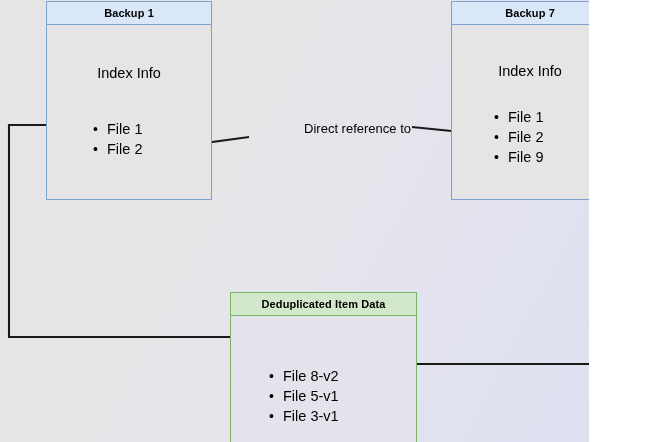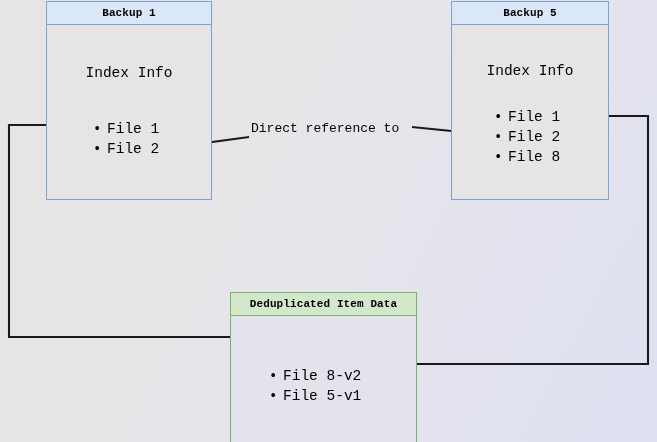--- a/index.html
+++ b/index.html
@@ -7,25 +7,24 @@
     padding: 0;
   }
   body {
     width: 657px;
     height: 442px;
     font-family: "Liberation Sans", sans-serif;
     overflow: hidden;
   }
   #canvas {
     position: relative;
-    width: 657px;
+    width: 589px;
     height: 442px;
     background: linear-gradient(118deg, #e6e4e4 0%, #e7e5e6 28%, #e6e5ea 50%, #e3e3ef 72%, #dee0f0 100%);
     overflow: hidden;
-    font-family: Liberation Mono, monospace;
   }
   #arrow-layer {
     position: absolute;
     left: 0;
     top: 0;
     width: 657px;
     height: 442px;
     pointer-events: none;
   }
 
@@ -101,21 +100,21 @@
   #box-backup2 ul.file-list { left: 42px; top: 82px; }
 
   #box-dedup { left: 230px; top: 279px; width: 187px; height: 159px; }
   #box-dedup ul.file-list { left: 38px; top: 50px; }
 
   #ref-note {
     position: absolute;
     left: 251px;
     top: 120px;
     width: 160px;
-    text-align: left;
+    text-align: right;
     font-size: 13px;
     line-height: 17px;
     color: #000;
   }
 </style>
 </head>
 <body>
 
 <div id="canvas">
 
@@ -145,37 +144,38 @@
     <div class="node-body">
       <div class="index-label">Index Info</div>
       <ul class="file-list">
         <li>File 1</li>
         <li>File 2</li>
       </ul>
     </div>
   </div>
 
   <div class="node" id="box-backup2">
-    <div class="node-header">Backup 5</div>
+    <div class="node-header">Backup 7</div>
     <div class="node-body">
       <div class="index-label">Index Info</div>
       <ul class="file-list">
         <li>File 1</li>
         <li>File 2</li>
-        <li>File 8</li>
+        <li>File 9</li>
       </ul>
     </div>
   </div>
 
   <div class="node green" id="box-dedup">
     <div class="node-header">Deduplicated Item Data</div>
     <div class="node-body">
       <ul class="file-list">
         <li>File 8-v2</li>
         <li>File 5-v1</li>
+        <li>File 3-v1</li>
       </ul>
     </div>
   </div>
 
   <div id="ref-note">
     <div>Direct reference to</div>
   </div>
 
 </div>
 

